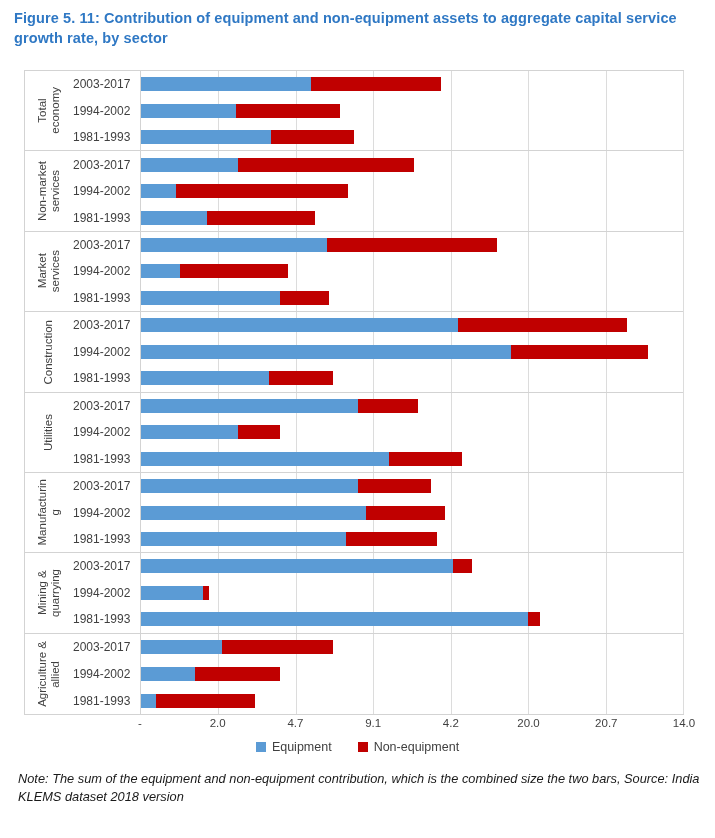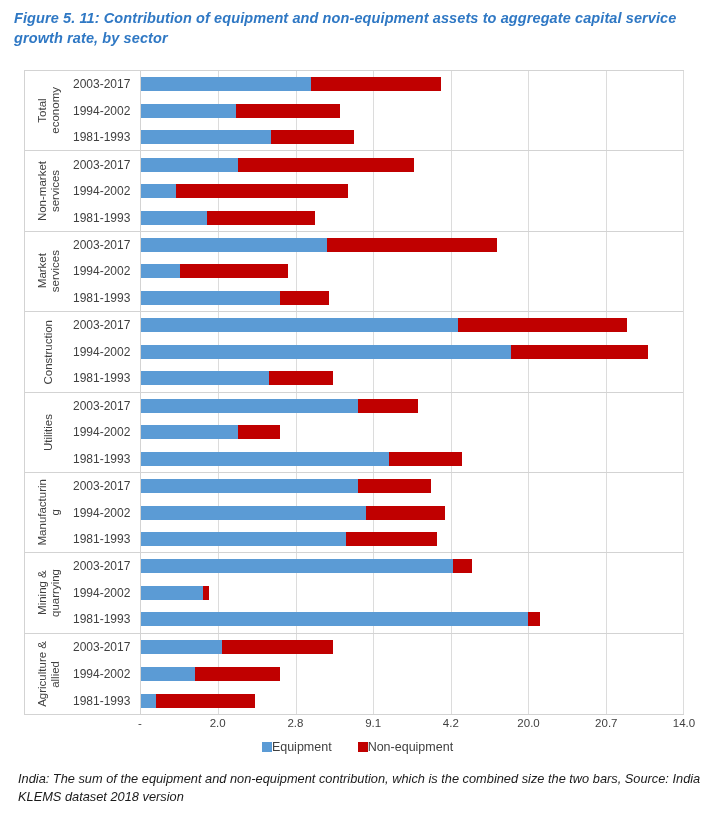--- a/index.html
+++ b/index.html
@@ -7,21 +7,21 @@
     width:715px;height:838px;background:#ffffff;
     font-family:"Liberation Sans",sans-serif;
     color:#3f3f3f;overflow:hidden;
   }
   .page{position:relative;width:715px;height:838px;}
 
   
   .title{
     position:absolute;left:14px;top:8px;width:670px;
     font-size:14.5px;font-weight:700;line-height:20px;
-    color:#2f78c4;letter-spacing:0.1px;font-style:italic;
+    color:#2f78c4;letter-spacing:0.1px;
   }
 
   
   .chart-frame{
     position:absolute;left:24px;top:70px;width:660px;height:645px;
     border:1px solid #d3d3d3;box-sizing:border-box;
   }
   
   .cat-col{
     position:absolute;left:0;top:0;width:116px;height:100%;
@@ -81,21 +81,21 @@
   .xtick{
     position:absolute;top:0;font-size:11.5px;color:#3f3f3f;
     transform:translateX(-50%);white-space:nowrap;
   }
 
   
   .legend{
     position:absolute;left:0;top:740px;width:715px;
     display:flex;justify-content:center;align-items:center;gap:26px;
   }
-  .leg-item{display:flex;align-items:center;}
+  .leg-item{display:flex;align-items:center;gap:6px;}
   .swatch{width:10px;height:10px;display:block;}
   .leg-label{font-size:12.5px;color:#3f3f3f;}
 
   
   .notes{
     position:absolute;left:18px;top:770px;width:690px;
     font-style:italic;font-size:12.8px;line-height:17.5px;color:#1a1a1a;
   }
   .note-l2{display:block;padding-left:38px;}
 </style>
@@ -366,37 +366,37 @@
               </div>
             </div>
           </div>
         </div>
     </div>
   </div>
 
   <div class="xaxis">
       <div class="xtick" style="left: 0%;">-</div>
       <div class="xtick" style="left: 14.2857%;">2.0</div>
-      <div class="xtick" style="left: 28.5714%;">2.8</div>
+      <div class="xtick" style="left: 28.5714%;">4.7</div>
       <div class="xtick" style="left: 42.8571%;">9.1</div>
       <div class="xtick" style="left: 57.1429%;">4.2</div>
       <div class="xtick" style="left: 71.4286%;">20.0</div>
       <div class="xtick" style="left: 85.7143%;">20.7</div>
       <div class="xtick" style="left: 100%;">14.0</div>
     </div>
 
   <div class="legend">
     <div class="leg-item">
       <span class="swatch" style="background: rgb(91, 155, 213);"></span>
       <span class="leg-label">Equipment</span>
     </div>
     <div class="leg-item">
       <span class="swatch" style="background: rgb(192, 0, 0);"></span>
       <span class="leg-label">Non-equipment</span>
     </div>
   </div>
 
   <div class="notes">
-    <span>India: The sum of the equipment and non-equipment contribution, which is the combined size the two bars,</span>
+    <span>Note: The sum of the equipment and non-equipment contribution, which is the combined size the two bars,</span>
     <span>Source: India KLEMS dataset 2018 version</span>
   </div>
 
 </div>
 
 </body></html>

